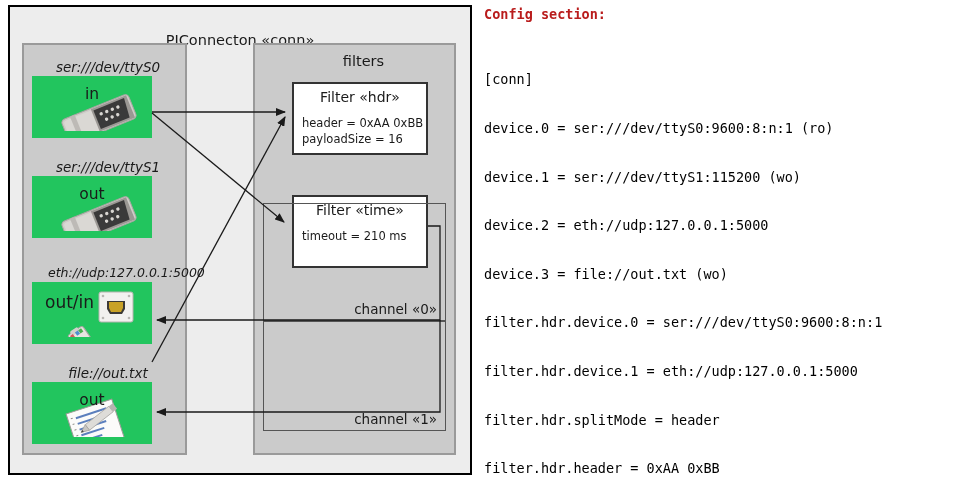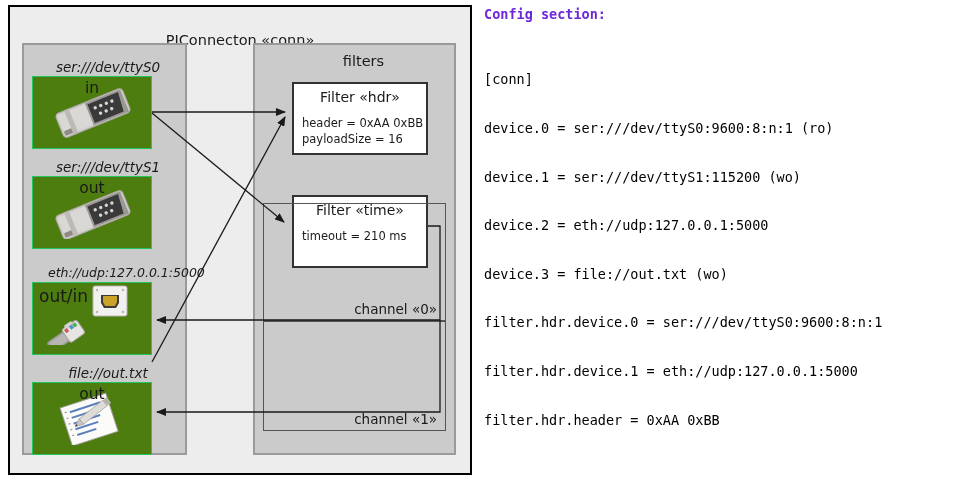--- a/index.html
+++ b/index.html
@@ -14,22 +14,22 @@
 
   .group{position:absolute;background:#cbcbcb;border:2px solid #9a9a9a;box-sizing:border-box;}
   #devices-group{left:12px;top:36px;width:165px;height:412px;}
   #filters-group{left:243px;top:36px;width:203px;height:412px;}
   .group-title{position:absolute;left:9px;top:8px;width:100%;text-align:center;
                font-size:14.5px;color:#1a1a1a;}
 
   .dev{position:absolute;}
   .dev-label{position:absolute;left:16px;top:0;width:100%;text-align:center;
              font-size:13.5px;color:#1a1a1a;white-space:nowrap;font-style:italic;}
-  .dev-box{position:absolute;top:17px;left:0;width:100%;height:73px;
-           background:#4d7c0f;border:1px solid #22c55e;box-sizing:border-box;overflow:hidden;}
+  .dev-box{position:absolute;top:17px;left:0;width:100%;height:62px;
+           background:#22c55e;border:7px solid #22c55e;box-sizing:border-box;overflow:hidden;}
   .dev-io{position:absolute;font-size:15.5px;color:#1a1a1a;z-index:3;}
   .dev-io.center{left:0;width:100%;text-align:center;top:2px;}
   .dev-io.left{left:6px;top:3px;font-size:17px;}
 
   #dev-tty0{left:22px;top:52px;width:120px;height:79px;}
   #dev-tty1{left:22px;top:152px;width:120px;height:79px;}
   #dev-eth {left:22px;top:258px;width:120px;height:79px;}
   #dev-file{left:22px;top:358px;width:120px;height:79px;}
   #dev-eth .dev-label{font-size:12.5px;}
 
@@ -45,21 +45,21 @@
   .channel{position:absolute;border:1px solid #555;box-sizing:border-box;background:transparent;}
   #channel-0{left:253px;top:196px;width:183px;height:118px;}
   #channel-1{left:253px;top:314px;width:183px;height:110px;}
   .channel-label{position:absolute;right:8px;bottom:3px;font-size:13.5px;color:#1a1a1a;}
 
   #arrow-layer{position:absolute;left:0;top:0;width:464px;height:470px;pointer-events:none;}
 
   
   #config{position:absolute;left:484px;top:6px;width:474px;height:470px;}
   .cfg-head{font-family:"DejaVu Sans Mono",monospace;font-weight:bold;font-size:13.5px;
-            color:#6d28d9;letter-spacing:0px;}
+            color:#b91c1c;letter-spacing:0px;}
   .cfg-body{margin-top:17px;font-family:"DejaVu Sans Mono",monospace;font-size:13.5px;
             line-height:16.2px;color:#000;white-space:pre;}
   .cfg-line{white-space:pre;}
 </style>
 </head>
 <body>
 
 <div id="root">
 
   <div id="diagram">
@@ -223,20 +223,21 @@
   <div id="config">
     <div class="cfg-head">Config section:</div>
     <div class="cfg-body">
       <div class="cfg-line">[conn]</div>
       <div class="cfg-line">device.0 = ser:///dev/ttyS0:9600:8:n:1 (ro)</div>
       <div class="cfg-line">device.1 = ser:///dev/ttyS1:115200 (wo)</div>
       <div class="cfg-line">device.2 = eth://udp:127.0.0.1:5000</div>
       <div class="cfg-line">device.3 = file://out.txt (wo)</div>
       <div class="cfg-line">filter.hdr.device.0 = ser:///dev/ttyS0:9600:8:n:1</div>
       <div class="cfg-line">filter.hdr.device.1 = eth://udp:127.0.0.1:5000</div>
+      <div class="cfg-line">filter.hdr.splitMode = header</div>
       <div class="cfg-line">filter.hdr.header = 0xAA 0xBB</div>
       
       
       
       
       
       
       
       
     </div>

